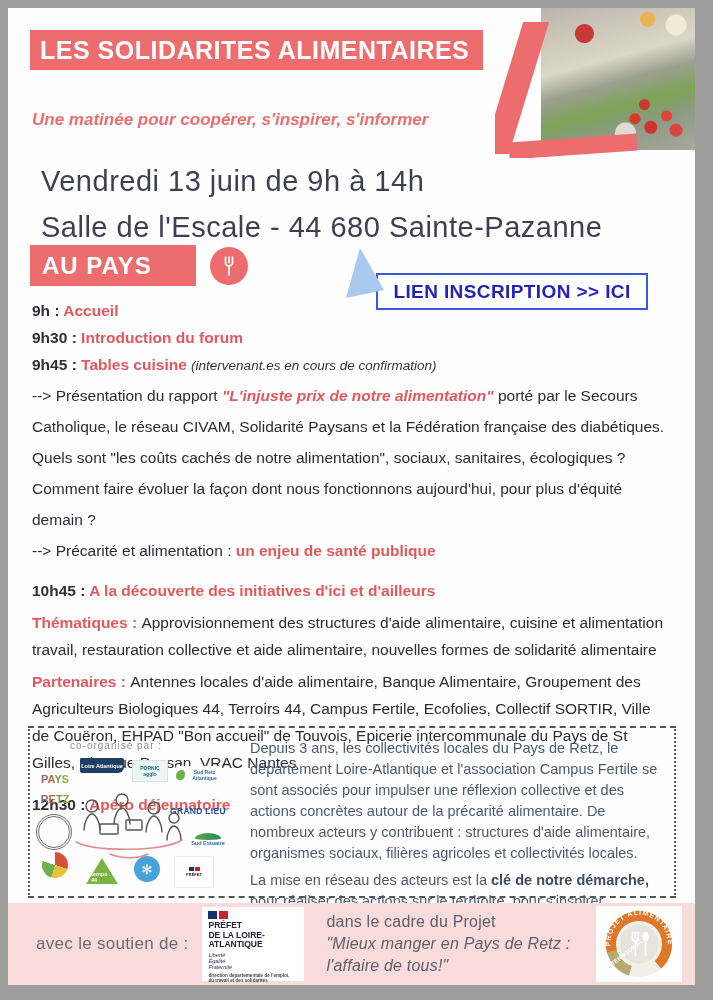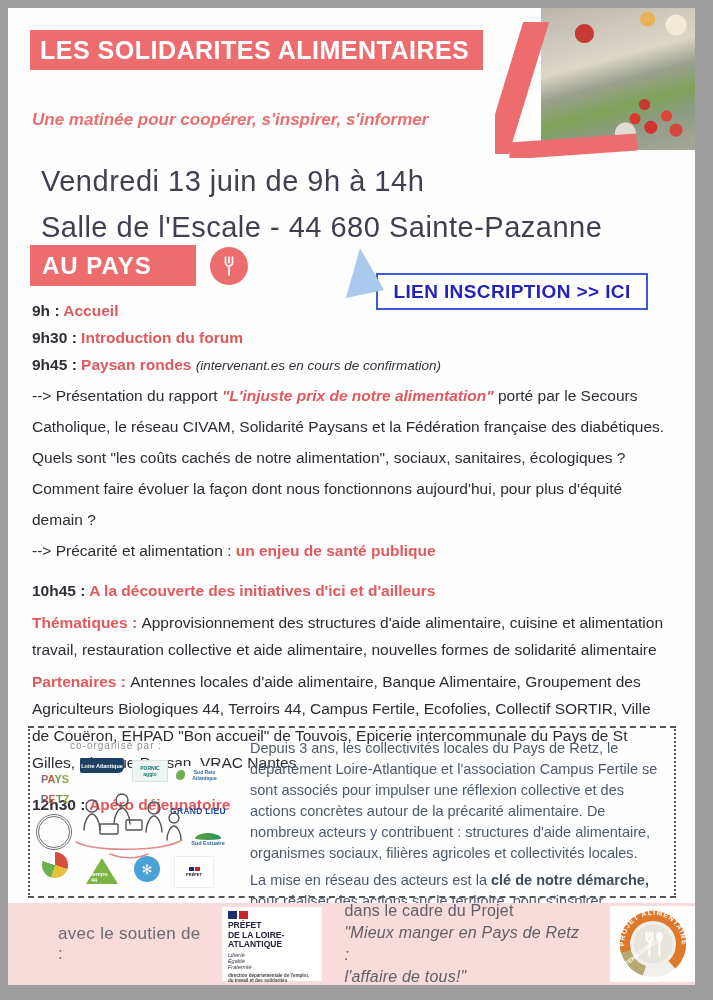--- a/index.html
+++ b/index.html
@@ -125,21 +125,21 @@
     flex:1;padding:10px 14px 8px 8px;
     color:#4c5a6e;font-size:14.5px;line-height:21px;font-weight:500;
   }
   .coorg-right p{margin:0 0 6px 0;}
   .coorg-right b{color:#3d4c61;}
   
   .footer{
     position:absolute;left:0;top:895px;width:687px;height:82px;
     background:#f8dbdb;display:flex;align-items:center;
   }
-  .support-label{margin-left:50px;color:#6a6a72;font-size:17px;letter-spacing:.3px;}
+  .support-label{margin-left:28px;color:#6a6a72;font-size:17px;letter-spacing:.3px;}
   .prefet-box{
     margin-left:14px;width:102px;height:74px;background:#fff;
     padding:4px 6px;box-sizing:border-box;
   }
   .flag{display:flex;gap:2px;margin-bottom:2px;}
   .flag b{width:9px;height:8px;display:block;}
   .flag .fb{background:#1e2f6e;} .flag .fr{background:#c9242e;}
   .prefet-name{color:#20203a;font-weight:bold;font-size:8.5px;line-height:9.5px;}
   .prefet-motto{color:#33334a;font-style:italic;font-size:5.5px;line-height:6px;margin-top:2px;}
   .prefet-small{color:#444;font-size:4.6px;line-height:5.4px;margin-top:3px;font-weight:bold;}
@@ -182,21 +182,21 @@
   </div>
 
   <svg class="tri" width="44" height="54" viewBox="0 0 44 54">
     <polygon points="4,52 18,2 42,44" fill="#a9c9ee"></polygon>
   </svg>
   <div class="inscribe-box">LIEN INSCRIPTION &gt;&gt; ICI</div>
 
   <div class="schedule">
     <div class="sch-line"><span class="t">9h : </span><span class="red">Accueil</span></div>
     <div class="sch-line"><span class="t">9h30 : </span><span class="red">Introduction du forum</span></div>
-    <div class="sch-line sp"><span class="t">9h45 : </span><span class="red">Paysan rondes </span><span class="note">(intervenant.es en cours de confirmation)</span></div>
+    <div class="sch-line sp"><span class="t">9h45 : </span><span class="red">Tables cuisine </span><span class="note">(intervenant.es en cours de confirmation)</span></div>
     <div class="para"><span>--&gt; Présentation du rapport </span><span class="redit">"L'injuste prix de notre alimentation"</span><span> porté par le Secours Catholique, le réseau CIVAM, Solidarité Paysans et la Fédération française des diabétiques. Quels sont "les coûts cachés de notre alimentation", sociaux, sanitaires, écologiques ? Comment faire évoluer la façon dont nous fonctionnons aujourd'hui, pour plus d'équité demain ?</span></div>
     <div class="para"><span>--&gt; Précarité et alimentation : </span><span class="red">un enjeu de santé publique</span></div>
     <div class="sch-line blk" style="margin-top:12px;"><span class="t">10h45 : </span><span class="red">A la découverte des initiatives d'ici et d'ailleurs</span></div>
     <div class="body2" style="margin-top:5px;"><span class="red">Thématiques : </span><span>Approvisionnement des structures d'aide alimentaire, cuisine et alimentation travail, restauration collective et aide alimentaire, nouvelles formes de solidarité alimentaire</span></div>
     <div class="body2" style="margin-top:5px;"><span class="red">Partenaires : </span><span>Antennes locales d'aide alimentaire, Banque Alimentaire, Groupement des Agriculteurs Biologiques 44, Terroirs 44, Campus Fertile, Ecofolies, Collectif SORTIR, Ville de Couëron, EHPAD "Bon accueil" de Touvois, Epicerie intercommunale du Pays de St Gilles, Kiosque Paysan, VRAC Nantes</span></div>
     <div class="sch-line" style="margin-top:16px;"><span class="t">12h30 : </span><span class="red">Apéro déjeunatoire</span></div>
   </div>
 
   <div class="coorg">
     <div class="coorg-left">

